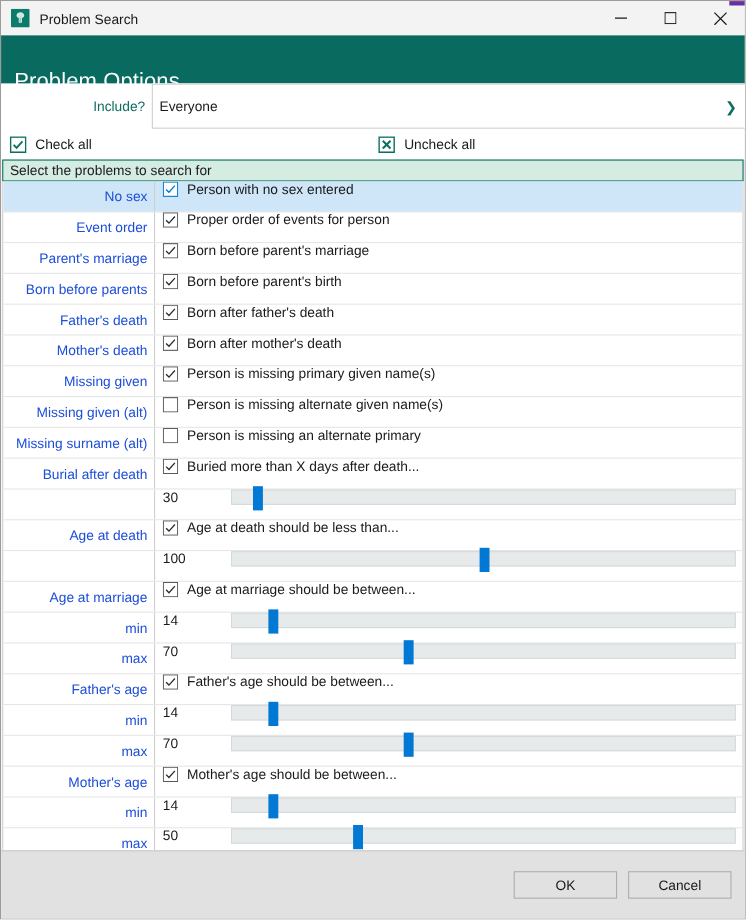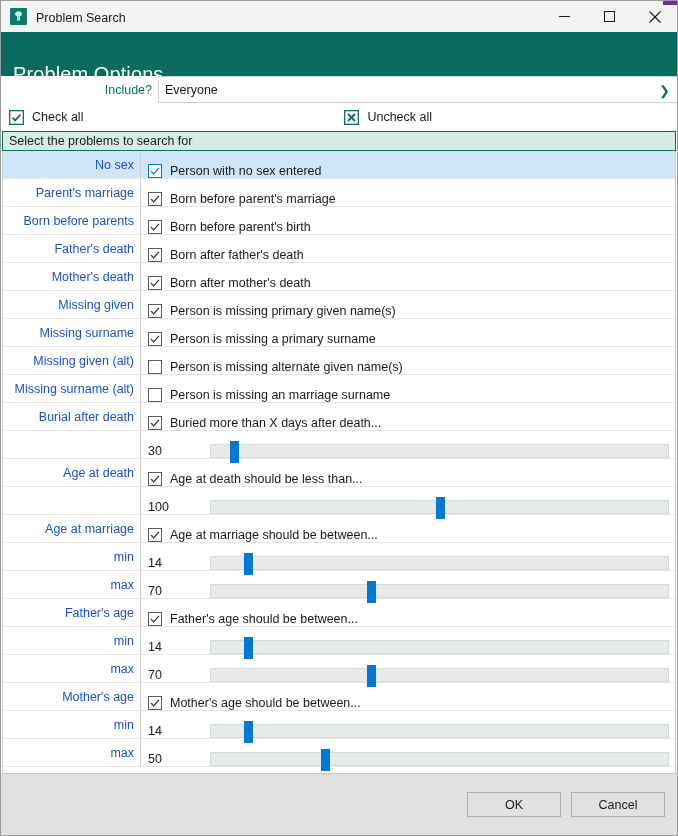--- a/index.html
+++ b/index.html
@@ -46,23 +46,22 @@
   .banner {
     height: 44px; background: #096a5f; flex: 0 0 auto;
     display: flex; align-items: center; padding-left: 12px;
   }
   .banner-title {
     color: #ffffff; font-size: 20px; font-weight: normal; letter-spacing: .1px; margin-top: 40px;
   }
 
   
   .include-row {
-    height: 27px; flex: 0 0 auto; display: flex; align-items: stretch;
+    height: 41px; flex: 0 0 auto; display: flex; align-items: stretch;
     background: #ffffff;
-    margin-left: 20px;
   }
   .include-label {
     width: 137px; display: flex; align-items: center; justify-content: flex-end;
     padding-right: 6px; color: #0d6e62; font-size: 12.5px;
   }
   .include-field {
     flex: 1; border: 1px solid #cfcfcf; border-right: none;
     background: #ffffff; display: flex; align-items: center;
     padding-left: 6px; position: relative;
   }
@@ -103,21 +102,21 @@
     border-bottom: 1px solid #e6e6e6;
   }
   .row.selected { background: #cfe6f9; }
   .row-label {
     width: 137px; flex: 0 0 137px;
     display: flex; align-items: center; justify-content: flex-end;
     padding-right: 6px;
     color: #1d4ed8; font-size: 12.5px; white-space: nowrap;
   }
   .row-body {
-    flex: 1; display: flex; align-items: flex-end;
+    flex: 1; display: flex; align-items: flex-start;
     border-left: 1px solid #cfcfcf; padding-left: 7px;
   }
   .row-cb { width: 14px; height: 14px; flex: 0 0 14px; display: block; }
   .row-text { font-size: 12.5px; color: #1a1a1a; margin-left: 8px; white-space: nowrap; }
 
   
   .row-body.slider-body { padding-left: 7px; }
   .slider-val {
     font-size: 12.5px; color: #1a1a1a; width: 62px; flex: 0 0 62px;
   }
@@ -224,20 +223,30 @@
         <div class="row-label">No sex</div>
         <div class="row-body">
           <span class="row-cb"><svg width="14" height="14" viewBox="0 0 14 14">
               <rect x="0.5" y="0.5" width="13" height="13" fill="#ffffff" stroke="#0078d4" stroke-width="1"></rect>
               <path d="M3 7.2 L5.6 9.8 L11 3.8" fill="none" stroke="#0078d4" stroke-width="1.2"></path>
             </svg></span>
           <span class="row-text">Person with no sex entered</span>
         </div>
       </div>
       <div class="row">
+        <div class="row-label">Event order</div>
+        <div class="row-body">
+          <span class="row-cb"><svg width="14" height="14" viewBox="0 0 14 14">
+              <rect x="0.5" y="0.5" width="13" height="13" fill="#ffffff" stroke="#5a5a5a" stroke-width="1"></rect>
+              <path d="M3 7.2 L5.6 9.8 L11 3.8" fill="none" stroke="#2b2b2b" stroke-width="1.2"></path>
+            </svg></span>
+          <span class="row-text">Proper order of events for person</span>
+        </div>
+      </div>
+      <div class="row">
         <div class="row-label">Parent's marriage</div>
         <div class="row-body">
           <span class="row-cb"><svg width="14" height="14" viewBox="0 0 14 14">
               <rect x="0.5" y="0.5" width="13" height="13" fill="#ffffff" stroke="#5a5a5a" stroke-width="1"></rect>
               <path d="M3 7.2 L5.6 9.8 L11 3.8" fill="none" stroke="#2b2b2b" stroke-width="1.2"></path>
             </svg></span>
           <span class="row-text">Born before parent's marriage</span>
         </div>
       </div>
       <div class="row">
@@ -274,45 +283,35 @@
         <div class="row-label">Missing given</div>
         <div class="row-body">
           <span class="row-cb"><svg width="14" height="14" viewBox="0 0 14 14">
               <rect x="0.5" y="0.5" width="13" height="13" fill="#ffffff" stroke="#5a5a5a" stroke-width="1"></rect>
               <path d="M3 7.2 L5.6 9.8 L11 3.8" fill="none" stroke="#2b2b2b" stroke-width="1.2"></path>
             </svg></span>
           <span class="row-text">Person is missing primary given name(s)</span>
         </div>
       </div>
       <div class="row">
-        <div class="row-label">Missing surname</div>
-        <div class="row-body">
-          <span class="row-cb"><svg width="14" height="14" viewBox="0 0 14 14">
-              <rect x="0.5" y="0.5" width="13" height="13" fill="#ffffff" stroke="#5a5a5a" stroke-width="1"></rect>
-              <path d="M3 7.2 L5.6 9.8 L11 3.8" fill="none" stroke="#2b2b2b" stroke-width="1.2"></path>
-            </svg></span>
-          <span class="row-text">Person is missing a primary surname</span>
-        </div>
-      </div>
-      <div class="row">
         <div class="row-label">Missing given (alt)</div>
         <div class="row-body">
           <span class="row-cb"><svg width="14" height="14" viewBox="0 0 14 14">
               <rect x="0.5" y="0.5" width="13" height="13" fill="#ffffff" stroke="#5a5a5a" stroke-width="1"></rect>
             </svg></span>
           <span class="row-text">Person is missing alternate given name(s)</span>
         </div>
       </div>
       <div class="row">
         <div class="row-label">Missing surname (alt)</div>
         <div class="row-body">
           <span class="row-cb"><svg width="14" height="14" viewBox="0 0 14 14">
               <rect x="0.5" y="0.5" width="13" height="13" fill="#ffffff" stroke="#5a5a5a" stroke-width="1"></rect>
             </svg></span>
-          <span class="row-text">Person is missing an marriage surname</span>
+          <span class="row-text">Person is missing an alternate primary</span>
         </div>
       </div>
       <div class="row">
         <div class="row-label">Burial after death</div>
         <div class="row-body">
           <span class="row-cb"><svg width="14" height="14" viewBox="0 0 14 14">
               <rect x="0.5" y="0.5" width="13" height="13" fill="#ffffff" stroke="#5a5a5a" stroke-width="1"></rect>
               <path d="M3 7.2 L5.6 9.8 L11 3.8" fill="none" stroke="#2b2b2b" stroke-width="1.2"></path>
             </svg></span>
           <span class="row-text">Buried more than X days after death...</span>

